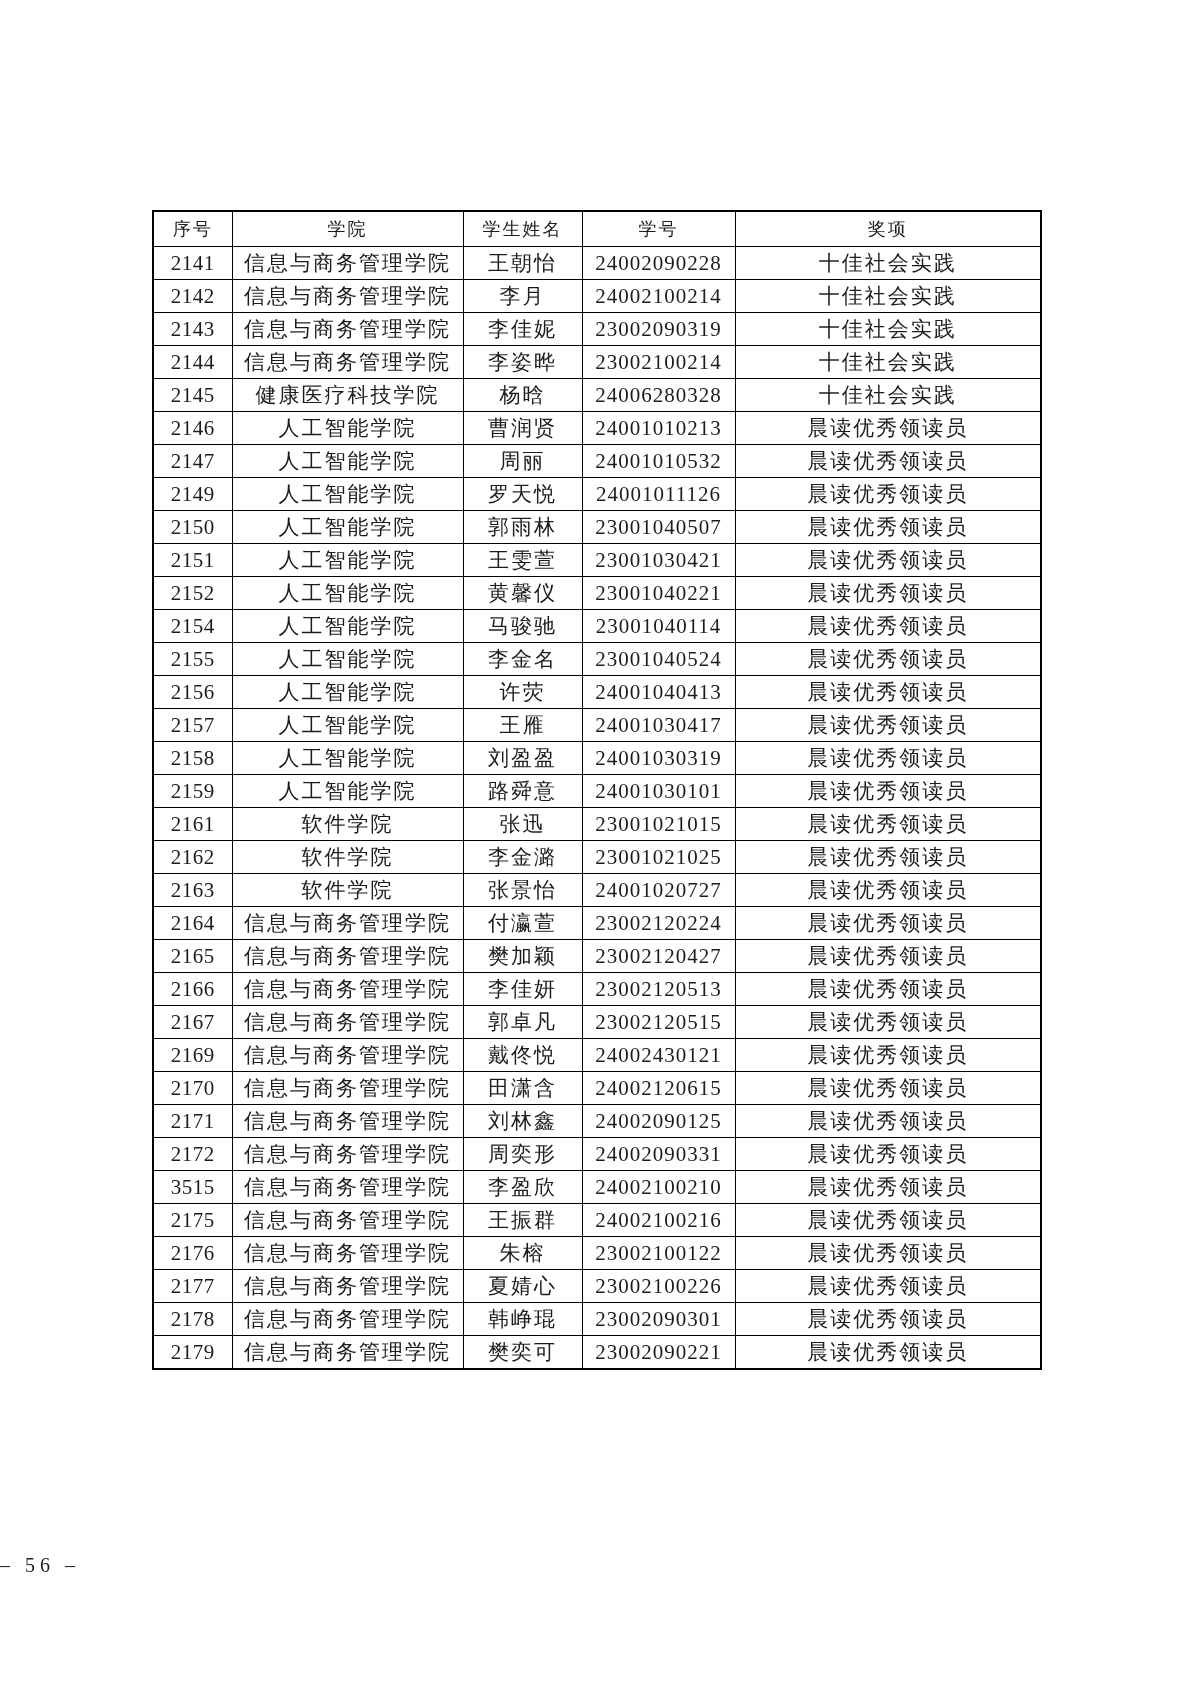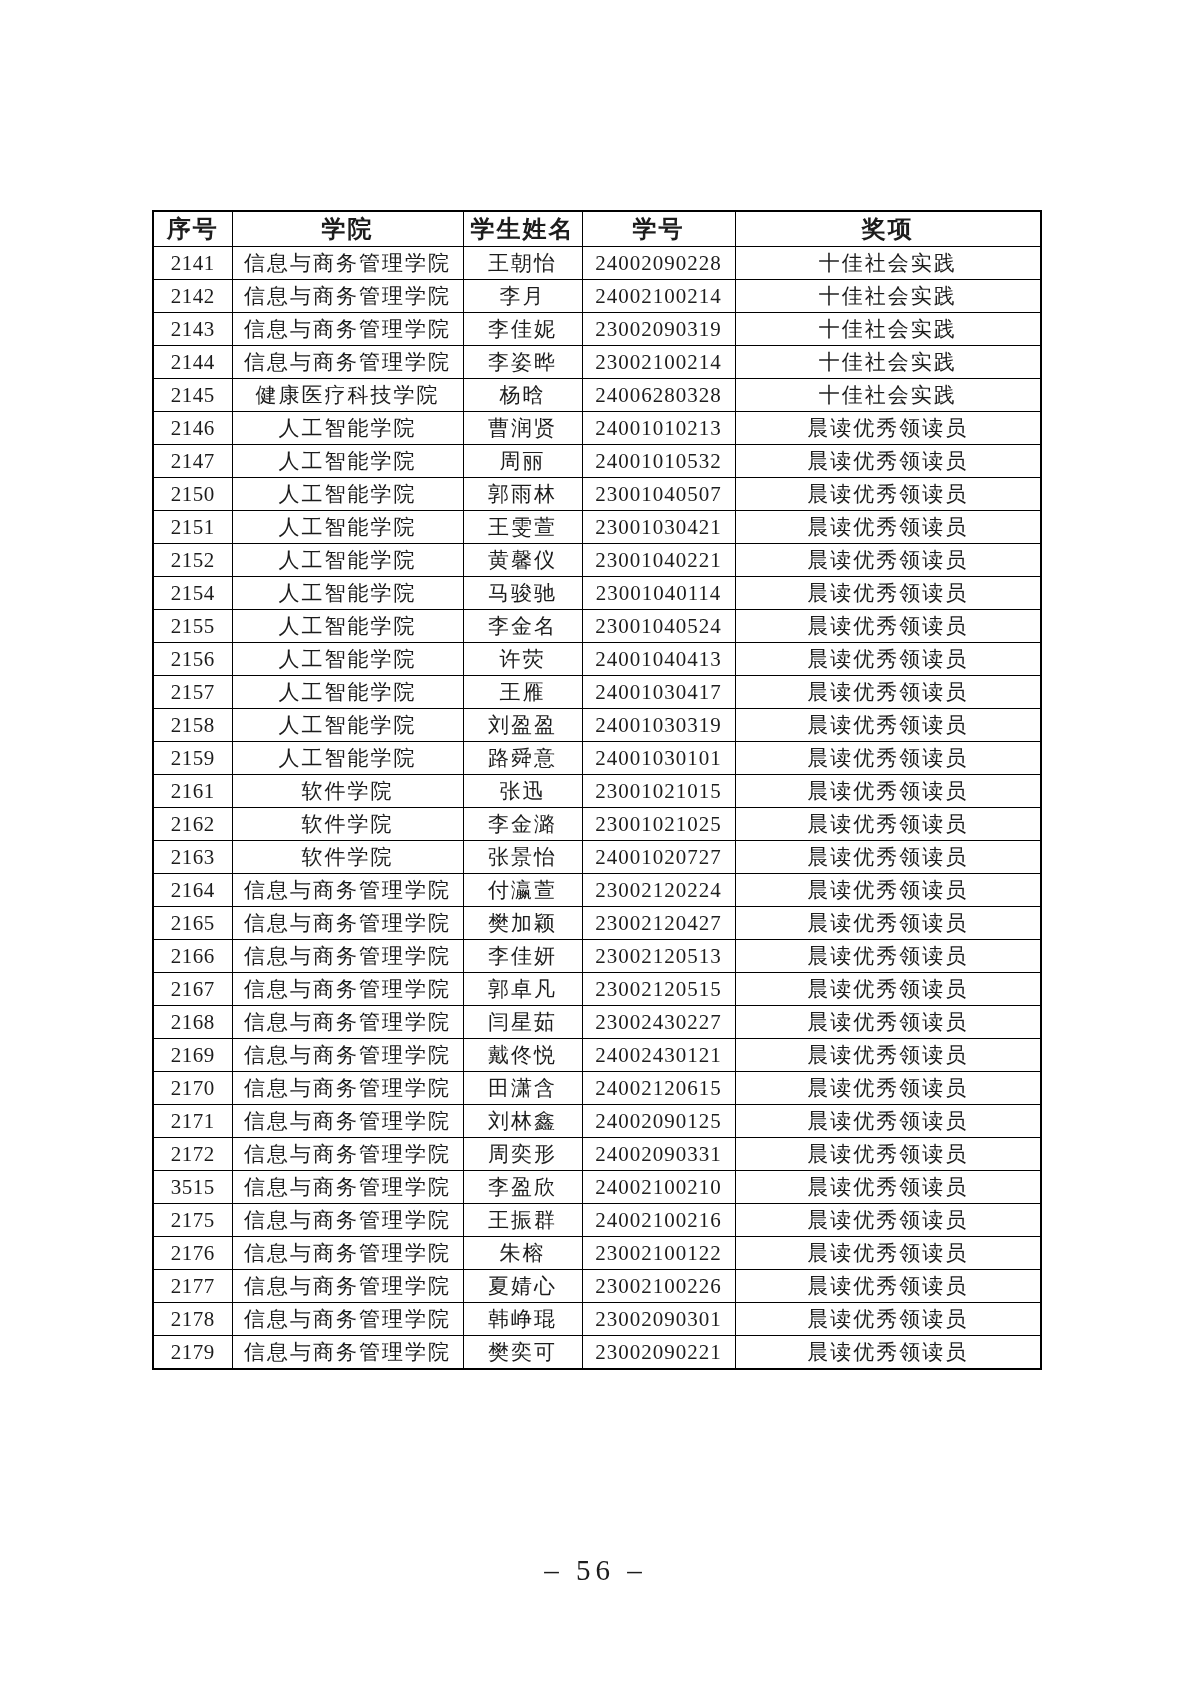--- a/index.html
+++ b/index.html
@@ -29,22 +29,22 @@
   table.awards td {
     border: 1px solid #000000;
     text-align: center;
     vertical-align: middle;
     padding: 0;
     overflow: hidden;
     white-space: nowrap;
   }
   table.awards thead th {
     height: 34px;
-    font-size: 24px;
-    font-weight: bold;
+    font-size: 18px;
+    font-weight: normal;
     letter-spacing: 2px;
   }
   table.awards tbody td {
     height: 32px;
     font-size: 21px;
     font-weight: normal;
   }
   td.c-zh {
     letter-spacing: 2px;
   }
@@ -52,22 +52,22 @@
     letter-spacing: 0.5px;
   }
   td.c-num {
     letter-spacing: 1px;
   }
   .page-number {
     position: absolute;
     left: 0;
     top: 1554px;
     width: 1191px;
-    text-align: center;
-    font-size: 29px;
+    text-align: left;
+    font-size: 20px;
     letter-spacing: 5px;
   }
 </style>
 </head>
 <body>
 
 <div class="page">
 
   <table class="awards">
     <colgroup>
@@ -130,20 +130,27 @@
           <td class="c-zh">晨读优秀领读员</td>
         </tr>
         <tr>
           <td class="c-idx">2147</td>
           <td class="c-zh">人工智能学院</td>
           <td class="c-zh">周丽</td>
           <td class="c-num">24001010532</td>
           <td class="c-zh">晨读优秀领读员</td>
         </tr>
         <tr>
+          <td class="c-idx">2149</td>
+          <td class="c-zh">人工智能学院</td>
+          <td class="c-zh">罗天悦</td>
+          <td class="c-num">24001011126</td>
+          <td class="c-zh">晨读优秀领读员</td>
+        </tr>
+        <tr>
           <td class="c-idx">2150</td>
           <td class="c-zh">人工智能学院</td>
           <td class="c-zh">郭雨林</td>
           <td class="c-num">23001040507</td>
           <td class="c-zh">晨读优秀领读员</td>
         </tr>
         <tr>
           <td class="c-idx">2151</td>
           <td class="c-zh">人工智能学院</td>
           <td class="c-zh">王雯萱</td>
@@ -242,27 +249,20 @@
           <td class="c-zh">晨读优秀领读员</td>
         </tr>
         <tr>
           <td class="c-idx">2167</td>
           <td class="c-zh">信息与商务管理学院</td>
           <td class="c-zh">郭卓凡</td>
           <td class="c-num">23002120515</td>
           <td class="c-zh">晨读优秀领读员</td>
         </tr>
         <tr>
-          <td class="c-idx">2168</td>
-          <td class="c-zh">信息与商务管理学院</td>
-          <td class="c-zh">闫星茹</td>
-          <td class="c-num">23002430227</td>
-          <td class="c-zh">晨读优秀领读员</td>
-        </tr>
-        <tr>
           <td class="c-idx">2169</td>
           <td class="c-zh">信息与商务管理学院</td>
           <td class="c-zh">戴佟悦</td>
           <td class="c-num">24002430121</td>
           <td class="c-zh">晨读优秀领读员</td>
         </tr>
         <tr>
           <td class="c-idx">2170</td>
           <td class="c-zh">信息与商务管理学院</td>
           <td class="c-zh">田潇含</td>

